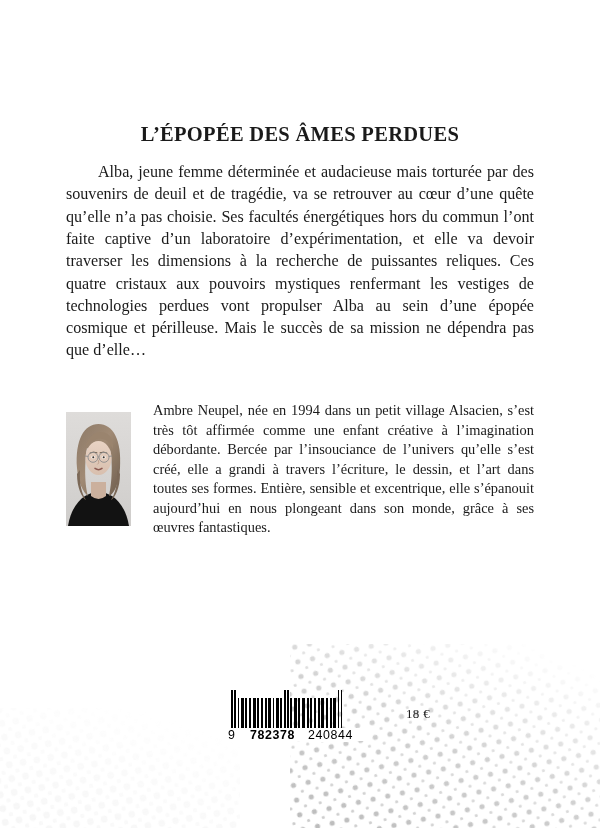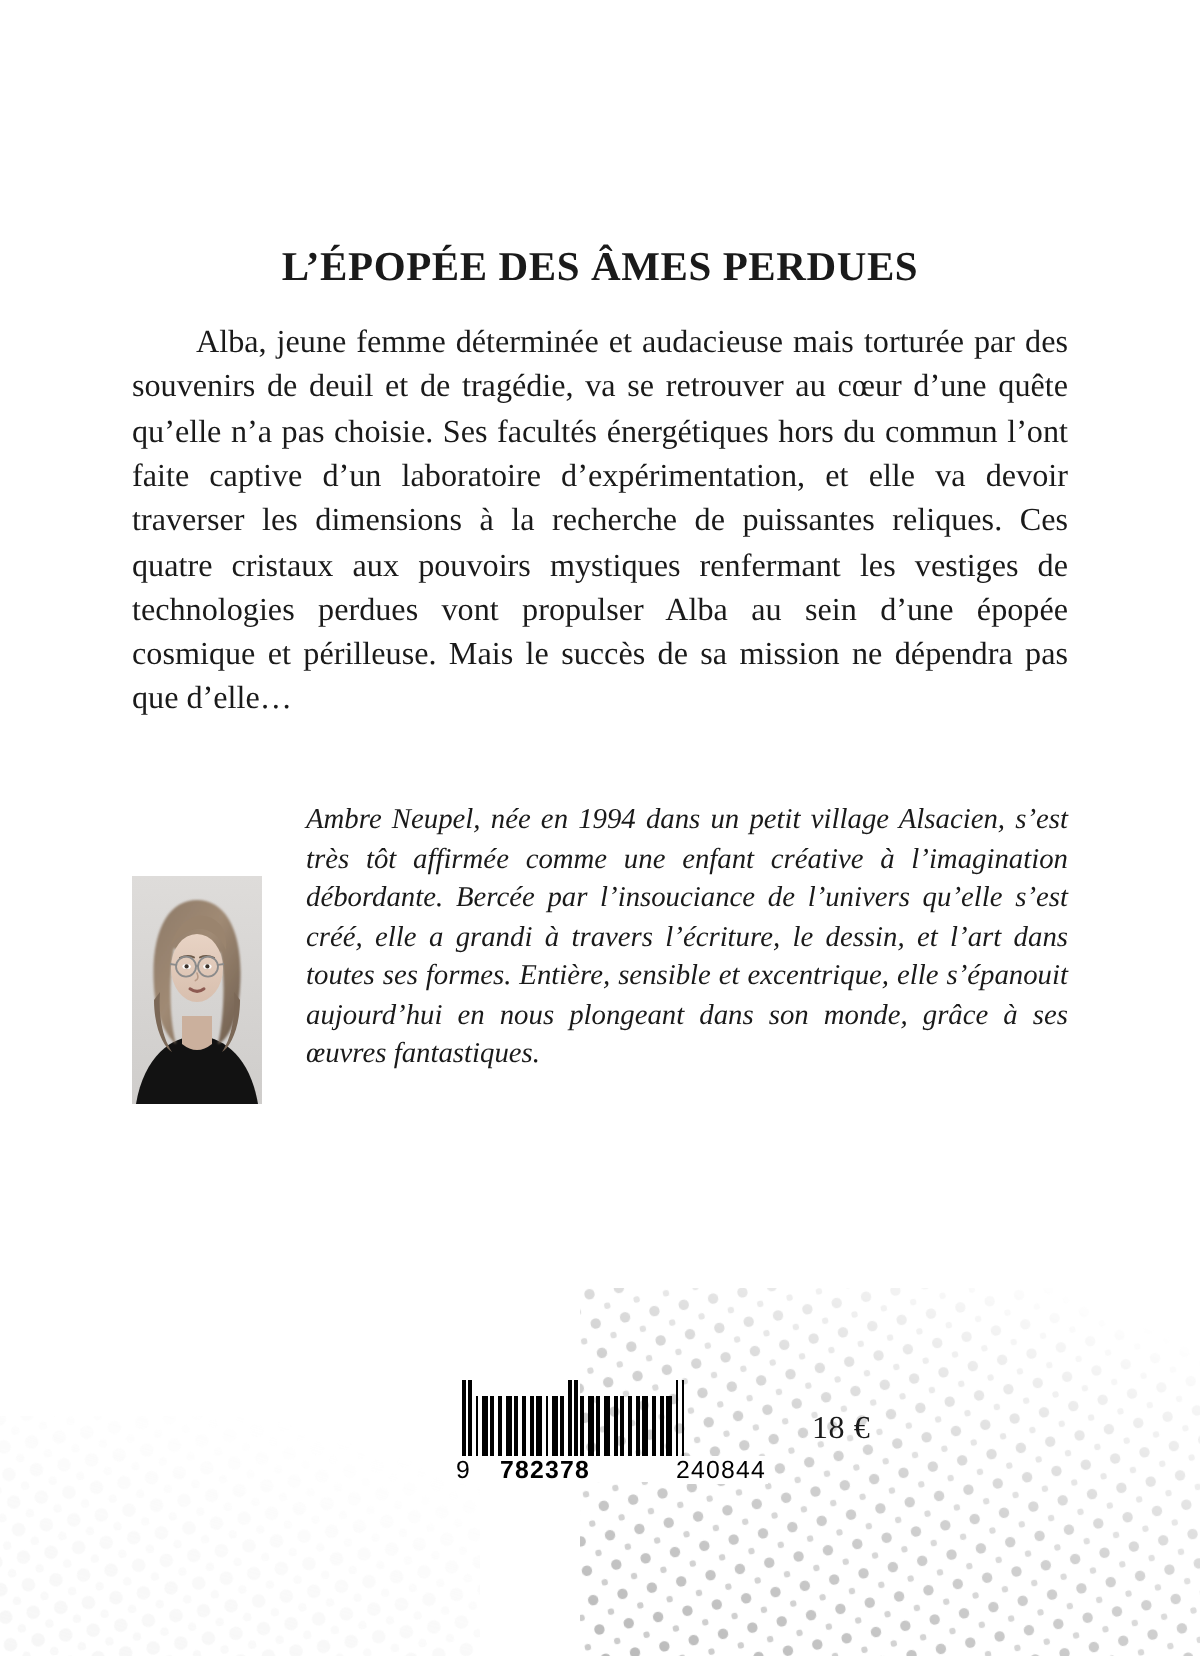--- a/index.html
+++ b/index.html
@@ -69,22 +69,21 @@
     hyphens: none;
   }
 
   
   .author-block {
     position: absolute;
     top: 386px;
     left: 66px;
     width: 468px;
     display: flex;
-    align-items: flex-end;
-    font-style: italic;
+    align-items: center;
   }
   .author-photo {
     width: 65px;
     height: 114px;
     flex: 0 0 65px;
     margin-right: 22px;
     background: #d8d6d4;
     position: relative;
     overflow: hidden;
   }
@@ -141,27 +140,27 @@
     background: #fff;
   }
   .barcode-digits span {
     position: absolute;
     top: 0;
     background: #fff;
     padding: 0 1px;
   }
   .bd-lead  { left: -4px; }
   .bd-left  { left: 18px; font-weight: bold; }
-  .bd-right { left: 76px; margin-left: 30px; }
+  .bd-right { left: 76px; }
 
   .price {
     position: absolute;
     top: 706px;
     left: 406px;
-    font-size: 16px;
+    font-size: 13px;
     letter-spacing: 0.3px;
   }
 </style>
 </head>
 <body>
 
 <svg class="halftone halftone-right" viewBox="0 0 320 190" preserveAspectRatio="none" aria-hidden="true">
   <defs>
     <pattern id="dotsR" width="15" height="15" patternUnits="userSpaceOnUse" patternTransform="rotate(-12)">
       <circle cx="4" cy="4" r="2.6" fill="#b9b9b9"></circle>

